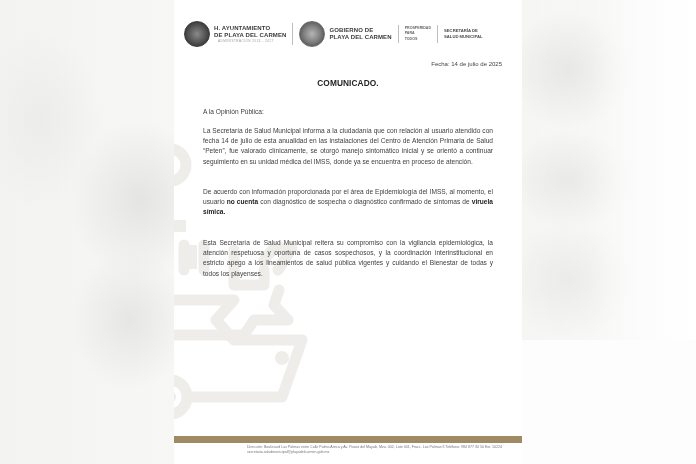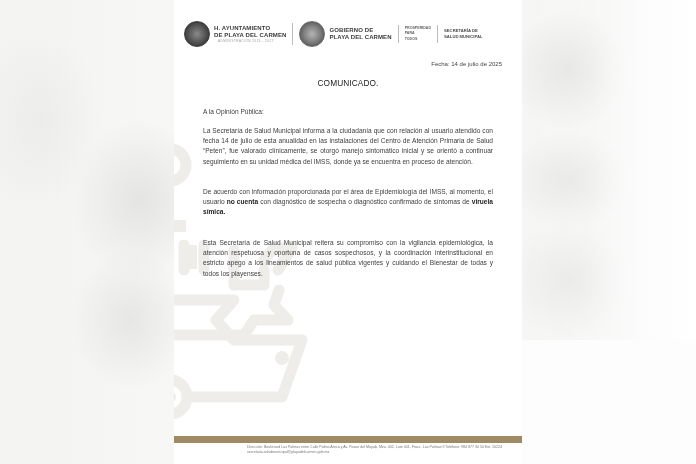--- a/index.html
+++ b/index.html
@@ -58,21 +58,21 @@
     .small-block { display: flex; flex-direction: column; }
     .small-line { font-size: 3.6px; font-weight: bold; color: #666; line-height: 5.5px; white-space: nowrap; }
     .sec-line { font-size: 4.2px; font-weight: bold; color: #4a4a4a; line-height: 6px; white-space: nowrap; }
 
     .date {
       position: absolute; right: 20px; top: 61px;
       font-size: 6px; color: #444; white-space: nowrap;
     }
     .title {
       position: absolute; left: 0; right: 0; top: 78px; text-align: center;
-      font-size: 8.3px; font-weight: normal; color: #222; letter-spacing: 0.1px;
+      font-size: 8.3px; font-weight: bold; color: #222; letter-spacing: 0.1px;
     }
     .body {
       position: absolute; left: 29px; width: 290px;
       font-size: 6.6px; color: #3d3d3d; line-height: 10.2px; text-align: justify;
     }
     .greeting { top: 107px; }
     .para1 { top: 126px; }
     .para2 { top: 187px; }
     .para3 { top: 238px; }
     .body b { color: #1d1d1d; }

